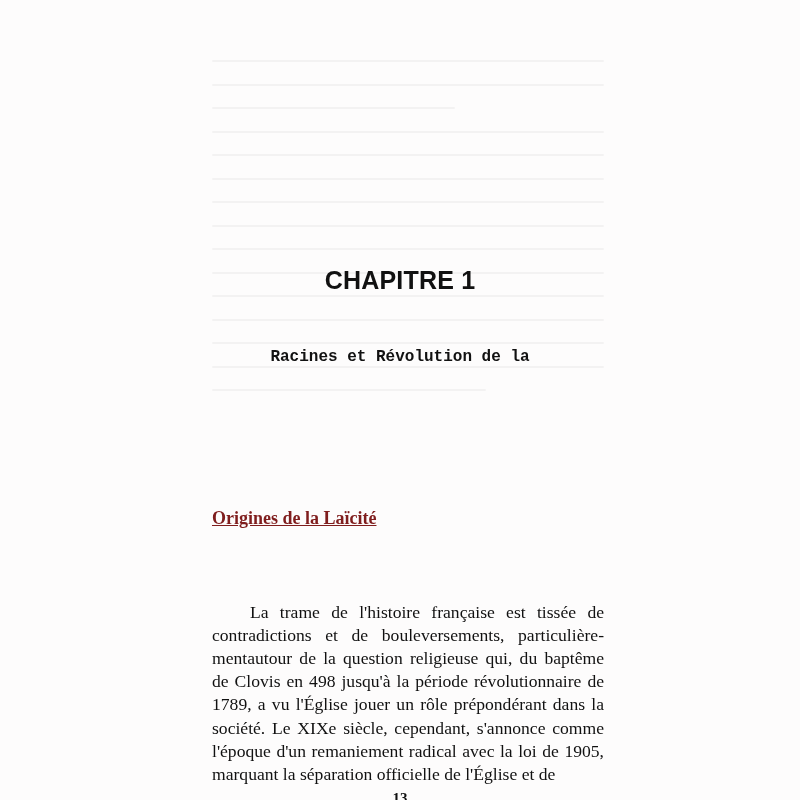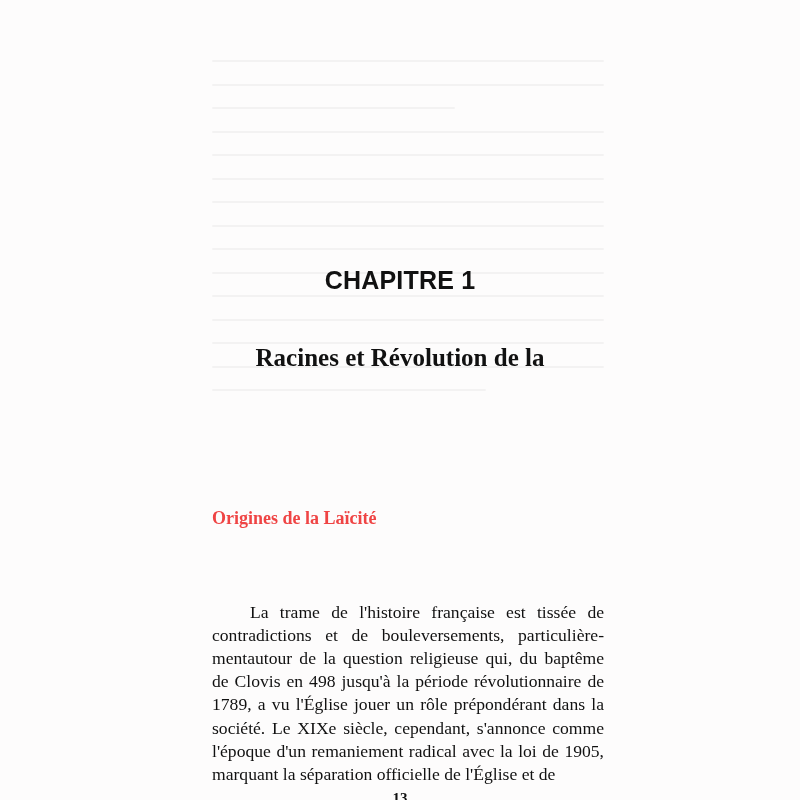--- a/index.html
+++ b/index.html
@@ -42,34 +42,35 @@
       font-size: 25px;
       color: #111;
       letter-spacing: 0.2px;
     }
     .chapter-title {
       position: absolute;
       left: 0;
       width: 800px;
       top: 343px;
       text-align: center;
-      font-family: Liberation Serif, serif;
+      font-family: Liberation Mono, monospace;
       font-weight: bold;
-      font-size: 25px;
+      font-size: 16px;
       line-height: 29px;
       color: #111;
     }
     .section-heading {
       position: absolute;
       left: 212px;
       top: 508px;
       font-family: "Liberation Serif", serif;
       font-weight: bold;
       font-size: 18px;
-      color: #ef4444;
+      color: #7f1d1d;
+      text-decoration: underline;
     }
     .body-text {
       position: absolute;
       left: 212px;
       top: 583px;
       width: 392px;
       font-family: "Liberation Serif", serif;
       font-size: 17.6px;
       line-height: 23.2px;
       color: #111;

